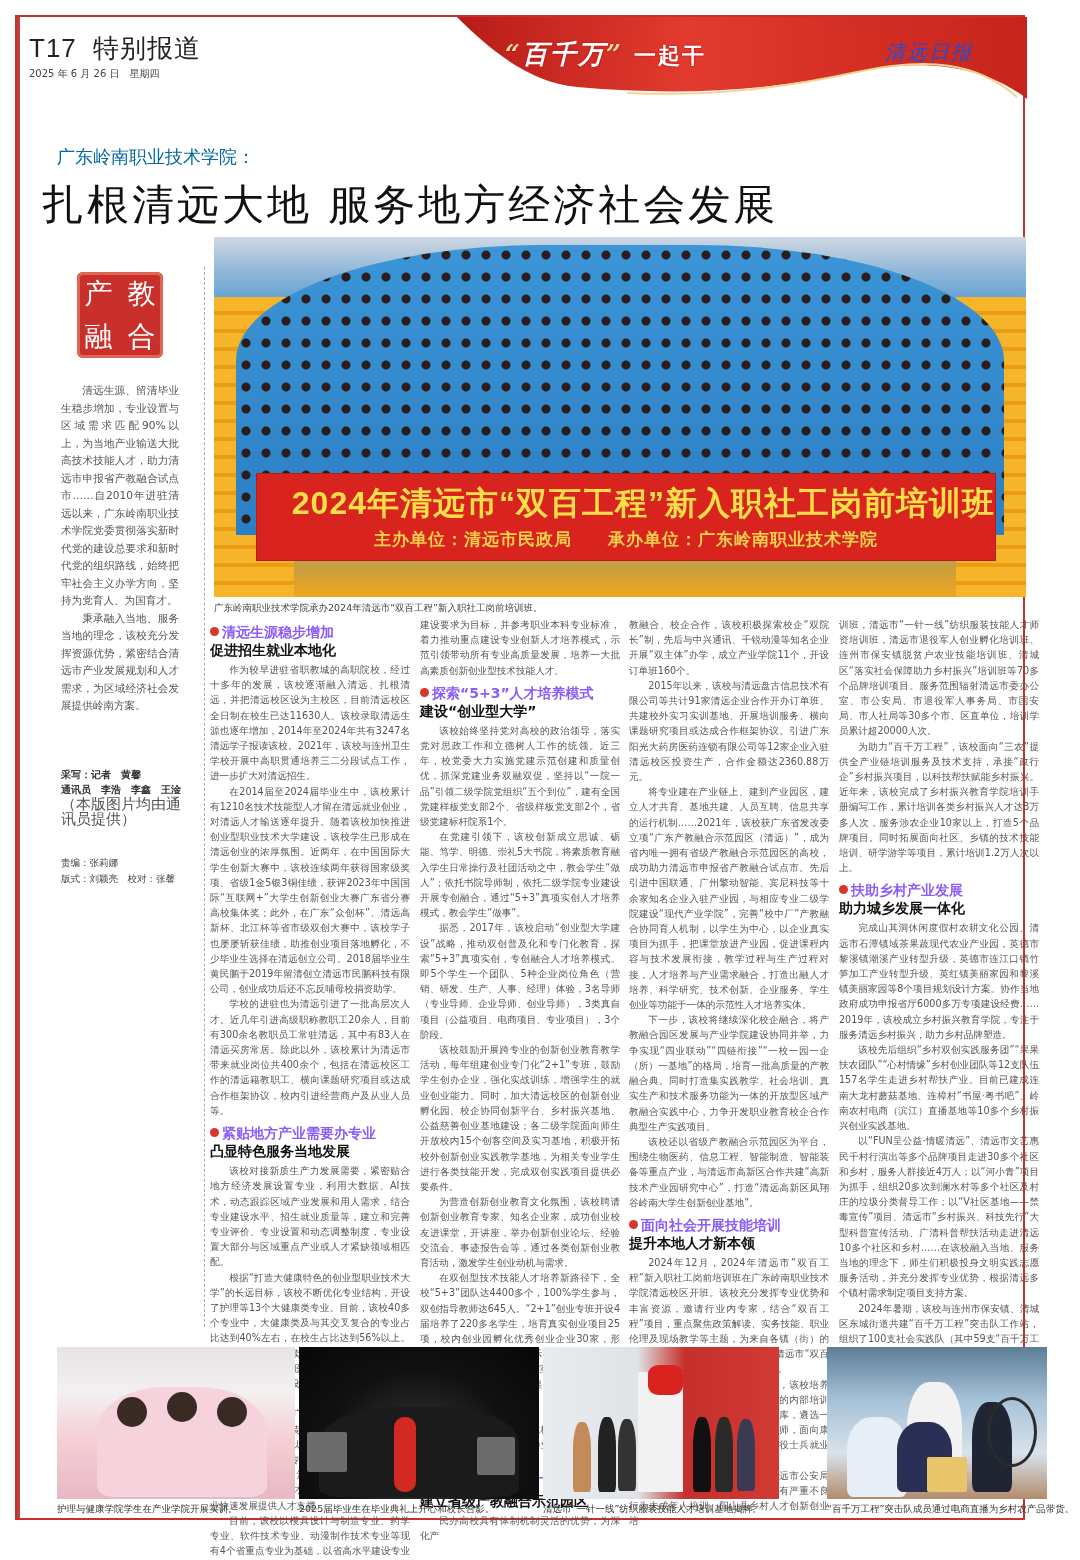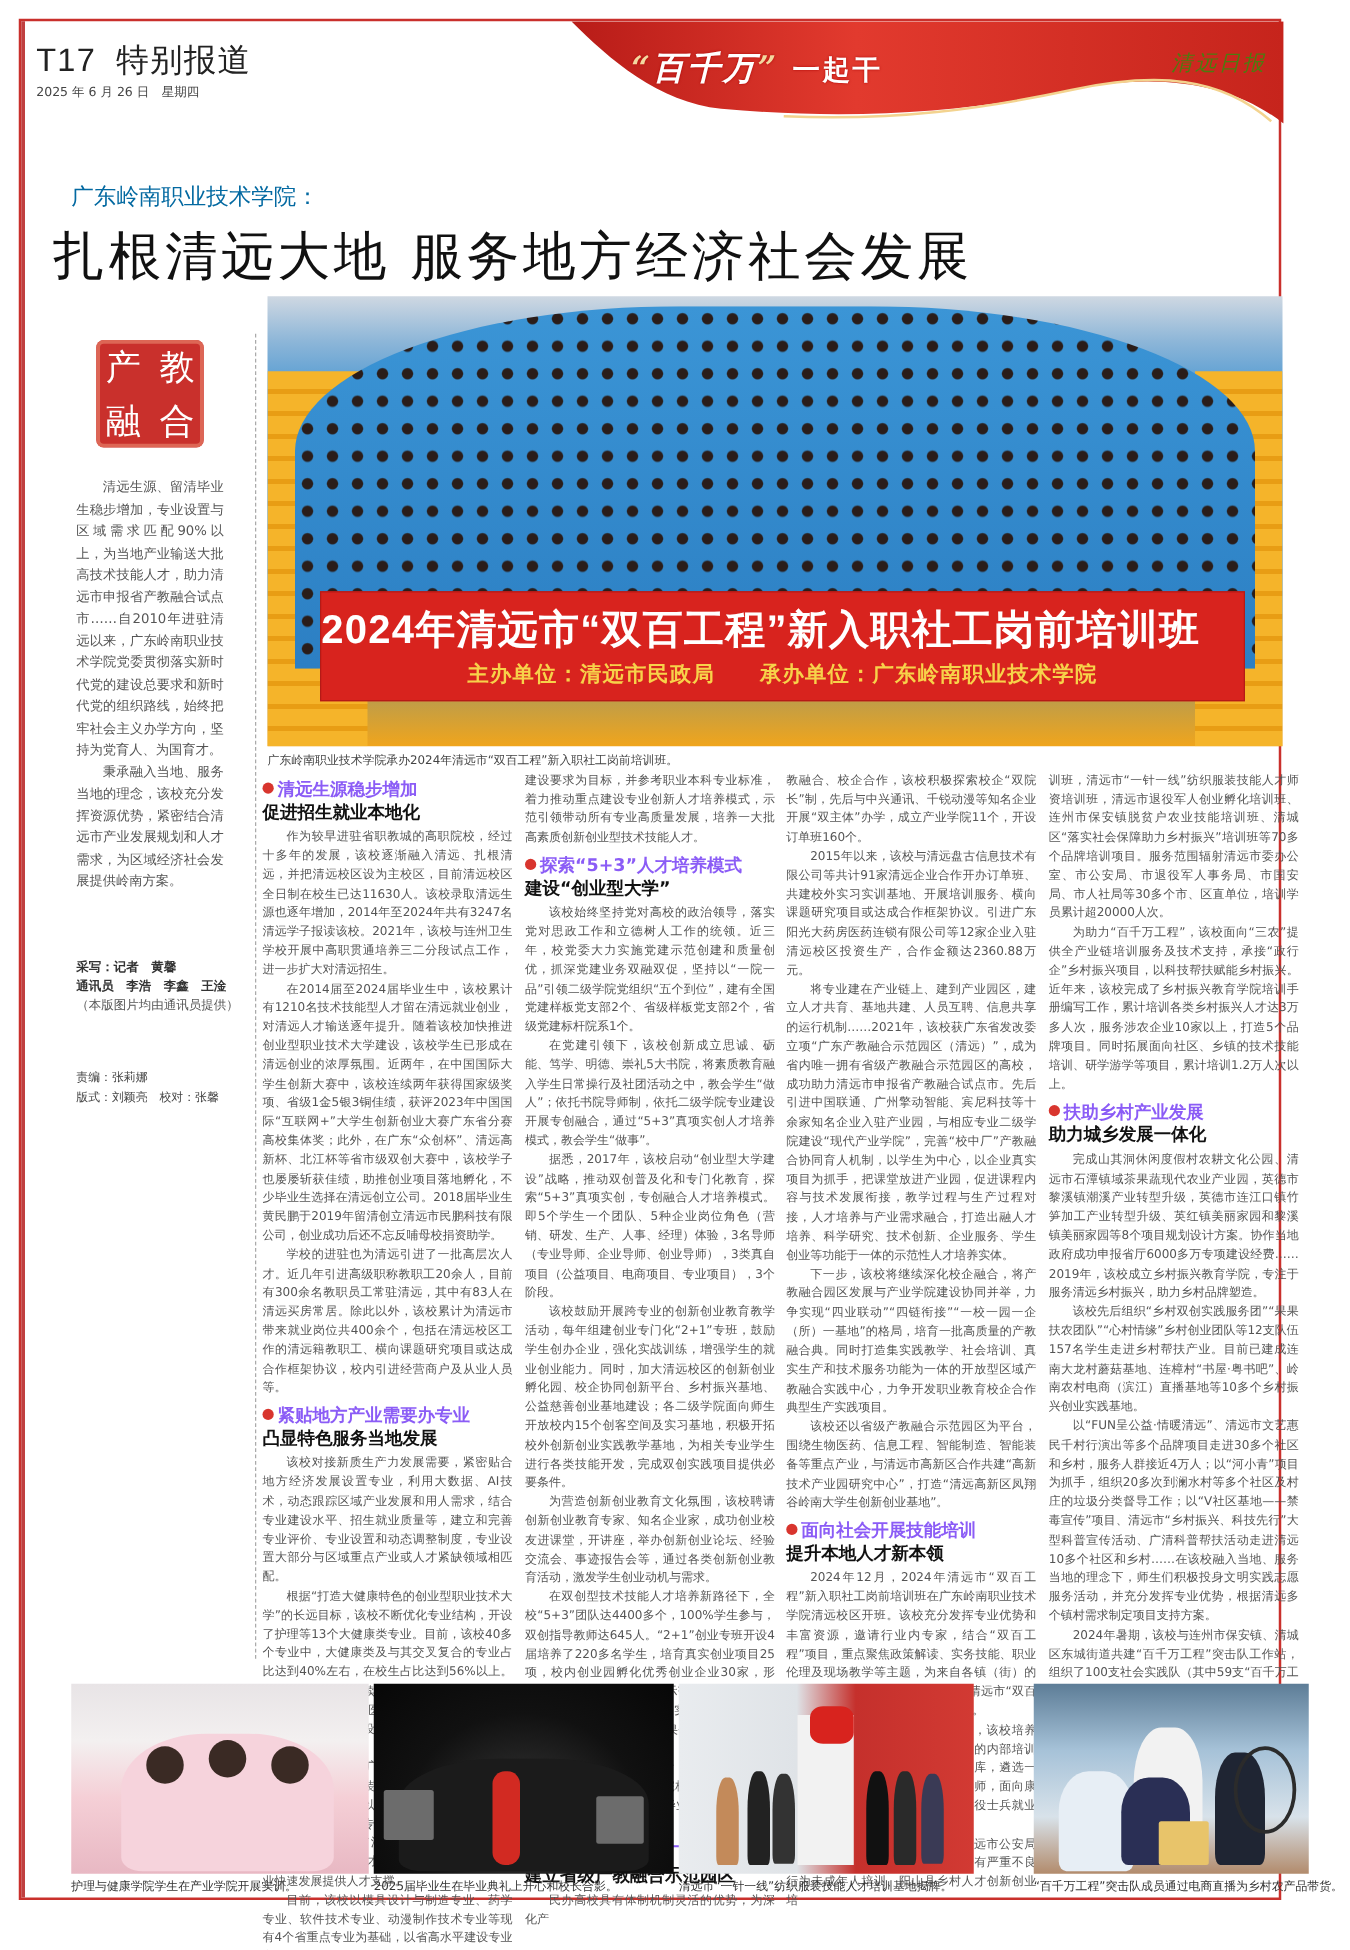--- a/index.html
+++ b/index.html
@@ -7,38 +7,38 @@
 body{font-family:"DejaVu Sans","Liberation Sans",sans-serif;color:#333;position:relative}
 .frame{position:absolute;left:15px;top:15px;width:1010px;height:1505px;border:2px solid #c9302c;border-right:2px solid #c9302c}
 .frame-inner{position:absolute;left:0;top:0;right:0;bottom:0;border-left:3px solid #c04040}
 .masthead{position:absolute;left:0;top:0;width:1010px;height:88px}
 .page-num{position:absolute;left:12px;top:14px;font-size:26px;color:#222;letter-spacing:1px;font-family:"Liberation Sans",sans-serif}
 .page-date{position:absolute;left:12px;top:50px;font-size:10px;color:#444}
 .ribbon{position:absolute;left:440px;top:0;width:570px;height:82px;overflow:hidden}
 .ribbon svg{position:absolute;left:0;top:0}
 .slogan{position:absolute;left:488px;top:20px;font-family:"DejaVu Serif",serif;font-size:26px;color:#fff;font-style:italic;font-weight:bold;letter-spacing:2px;text-shadow:0 0 2px #a00}
 .slogan .q{color:#f3d8a0}
-.paper-name{position:absolute;left:920px;top:22px;font-family:"DejaVu Serif",serif;font-size:17px;color:#4d7c0f;font-style:italic;letter-spacing:2px}
+.paper-name{position:absolute;left:868px;top:22px;font-family:"DejaVu Serif",serif;font-size:20px;color:#1d4ed8;font-style:italic;letter-spacing:2px}
 .kicker{position:absolute;left:40px;top:128px;font-family:"DejaVu Serif",serif;font-size:18px;color:#0369a1}
 .headline{position:absolute;left:25px;top:160px;font-family:"DejaVu Serif",serif;font-size:42px;font-weight:normal;color:#111;letter-spacing:3px}
 .seal{position:absolute;left:60px;top:255px;width:86px;height:86px;background:#c9302c;border-radius:6px;display:grid;grid-template-columns:1fr 1fr;grid-template-rows:1fr 1fr;color:#fff;font-family:"DejaVu Serif",serif;font-size:28px;align-items:center;justify-items:center;box-shadow:inset 0 0 0 3px #d65;}
 .intro{position:absolute;left:44px;top:365px;width:118px;font-size:10.6px;line-height:17.5px;color:#555;text-align:justify}
 .intro p{text-indent:2em}
 .byline{position:absolute;left:44px;top:750px;width:130px;font-size:10px;line-height:15px;color:#333;font-weight:bold}
-.byline .note{font-weight:normal;font-size:10px;color:#555;font-family:"DejaVu Serif",serif}
+.byline .note{font-weight:normal;font-size:15px;color:#555;font-family:"DejaVu Serif",serif}
 .editors{position:absolute;left:44px;top:838px;width:150px;font-size:9.5px;line-height:16px;color:#444;font-family:"DejaVu Serif",serif}
 .dash{position:absolute;left:187px;top:250px;height:1060px;border-left:1px dashed #aaa}
 .hero{position:absolute;left:197px;top:220px;width:812px;height:360px;overflow:hidden;background:linear-gradient(180deg,#cfd8e2 0%,#8db6d8 10%,#3a8fcf 25%,#2f86c9 60%,#f0a51c 100%)}
 .hero .crowd{position:absolute;left:22px;top:8px;width:768px;height:290px;background:
  radial-gradient(circle at 10px 10px,#2a1d1a 4px,transparent 5px) 0 0/20px 22px,
  linear-gradient(180deg,#3b95d6,#2c7fc3);border-radius:40% 40% 0 0}
 .hero .stairs-l{position:absolute;left:0;top:60px;width:80px;height:300px;background:repeating-linear-gradient(180deg,#f5b42a 0 14px,#e89d14 14px 18px)}
 .hero .stairs-r{position:absolute;right:0;top:60px;width:70px;height:300px;background:repeating-linear-gradient(180deg,#f5b42a 0 14px,#e89d14 14px 18px)}
 .banner{position:absolute;left:42px;top:236px;width:740px;height:88px;background:#d8231e;border:1px solid #b51a16}
-.banner-title{position:absolute;left:0;right:0;top:8px;text-align:left;font-size:32px;font-weight:bold;color:#ffffff;letter-spacing:1px;font-family:"Liberation Sans",sans-serif}
+.banner-title{position:absolute;left:0;right:0;top:8px;text-align:right;font-size:32px;font-weight:bold;color:#fde047;letter-spacing:1px;font-family:"Liberation Sans",sans-serif}
 .banner-sub{position:absolute;left:0;right:0;top:54px;text-align:center;font-size:17px;font-weight:bold;color:#f7d24a;letter-spacing:1px}
 .hero-caption{position:absolute;left:197px;top:585px;font-size:9.5px;color:#444}
 .col{position:absolute;top:600px;width:200px;font-size:9.6px;line-height:15.2px;color:#555;text-align:justify}
 .col p{text-indent:2em;margin-bottom:0}
 .col p.cont{text-indent:0}
 .sec-red{color:#8b5cf6;font-size:14px;font-weight:bold;margin-top:6px;line-height:18px}
 .sec-red .dot{display:inline-block;width:9px;height:9px;border-radius:50%;background:#d8352e;margin-right:3px;vertical-align:1px}
 .sec-black{color:#111;font-size:14px;font-weight:bold;line-height:18px;margin-bottom:3px}
 .photos{position:absolute;left:40px;top:1330px;width:970px;height:175px}
 .photo{position:absolute;top:0;height:152px;overflow:hidden}

